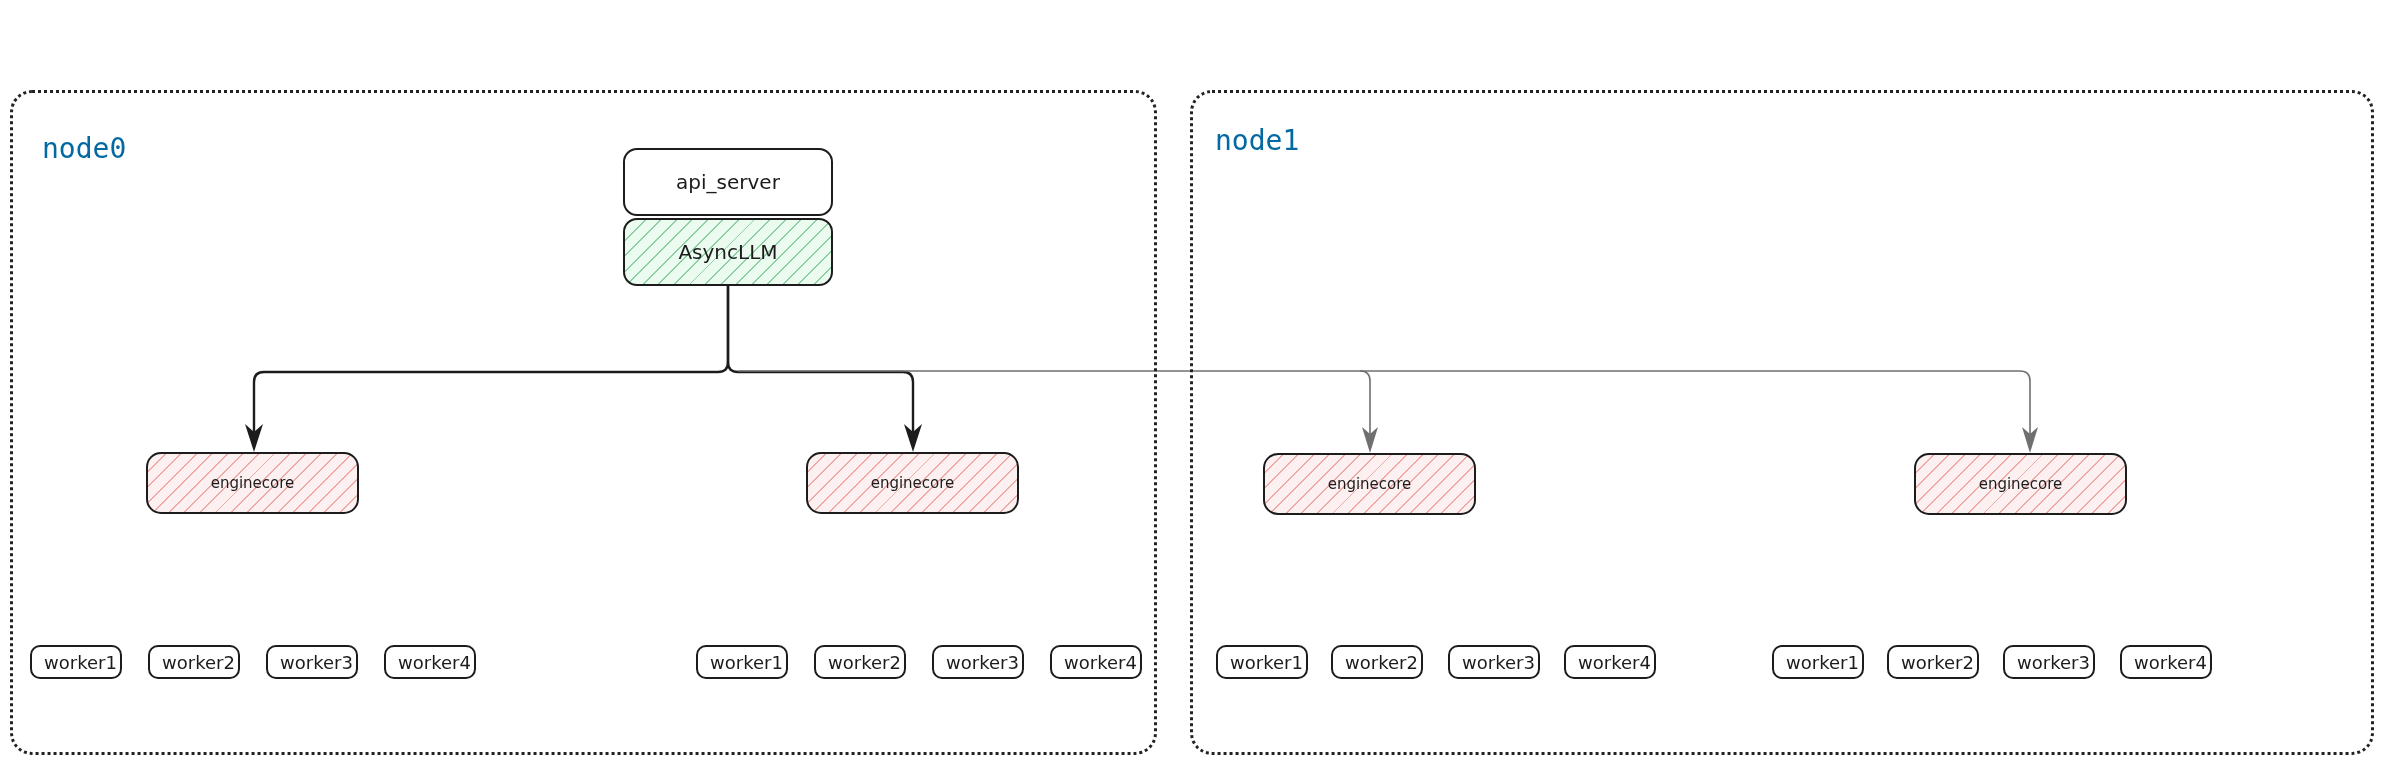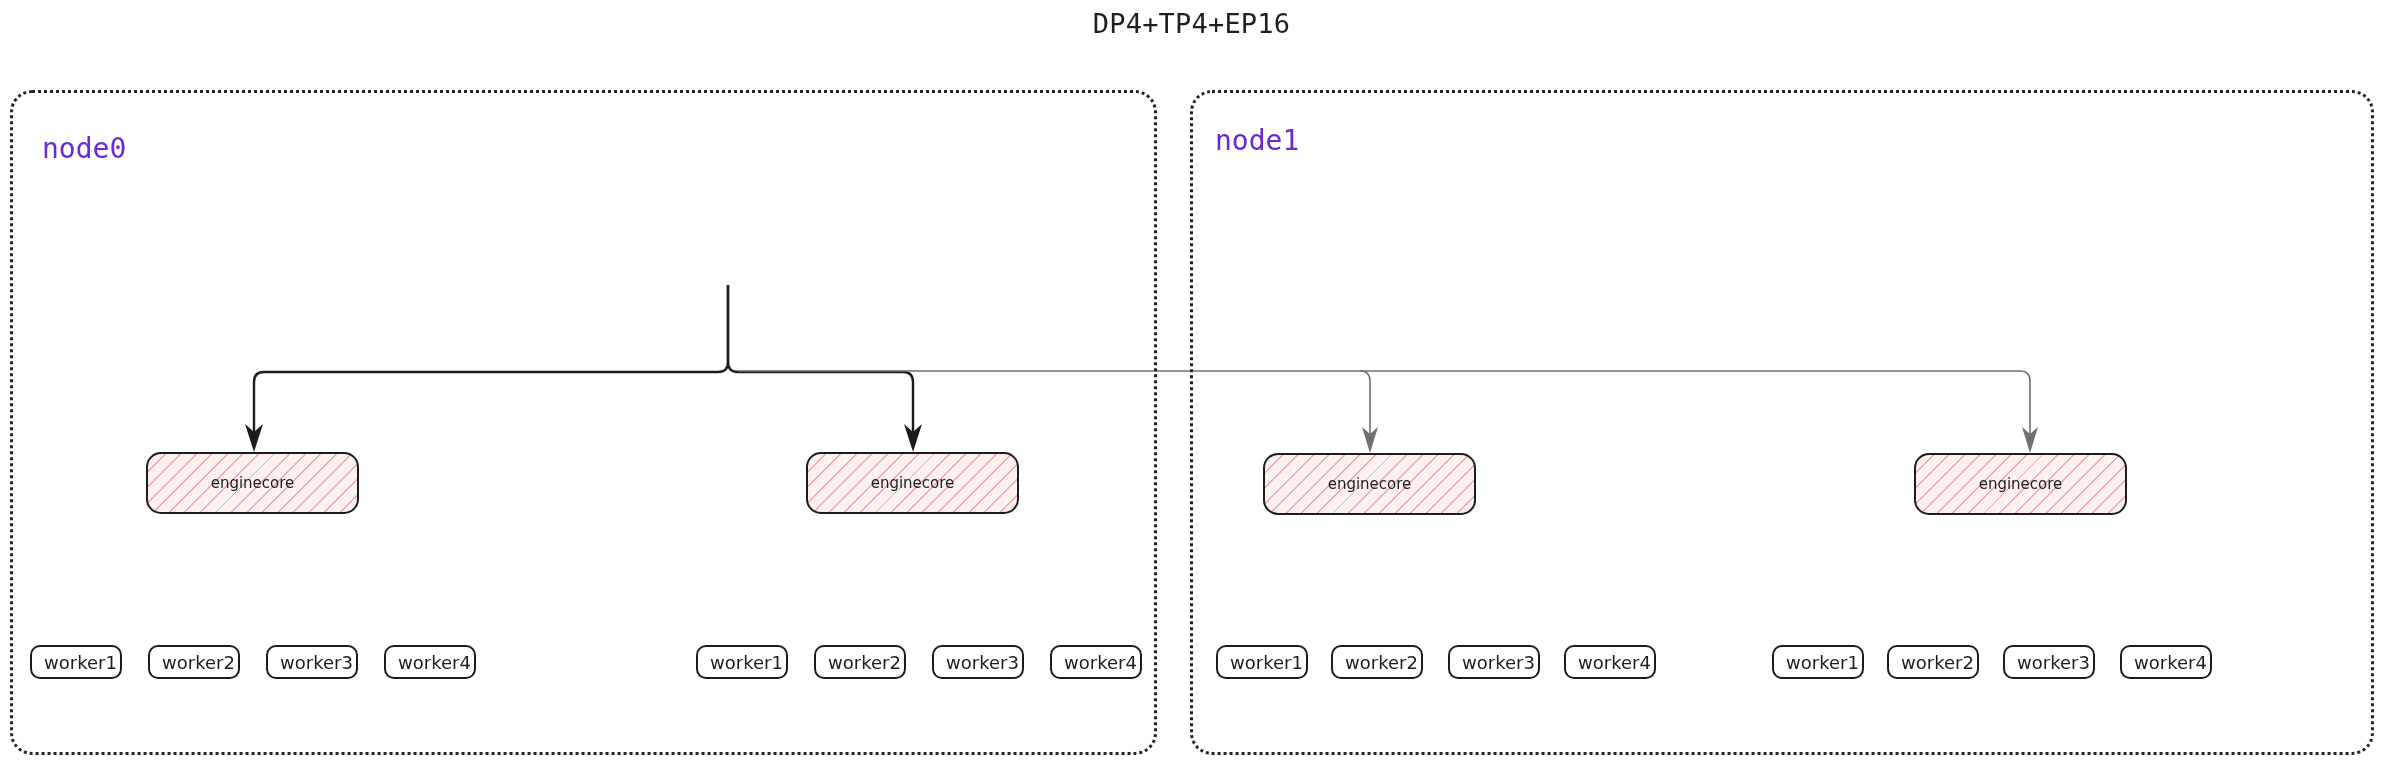--- a/index.html
+++ b/index.html
@@ -34,21 +34,21 @@
     position: absolute;
     border: 3px dotted #222222;
     border-radius: 22px;
     background: transparent;
     box-sizing: border-box;
   }
   .node-label {
     position: absolute;
     font-family: "DejaVu Sans Mono", monospace;
     font-size: 28px;
-    color: #6d28d9;
+    color: #0369a1;
     white-space: nowrap;
   }
   
   .box {
     position: absolute;
     box-sizing: border-box;
     border: 2.2px solid #1c1c1c;
     border-radius: 12px;
     background: #ffffff;
     display: flex;
@@ -101,21 +101,20 @@
     width: 2383px;
     height: 773px;
     pointer-events: none;
   }
 </style>
 </head>
 <body>
 
 <div id="canvas">
 
-  <div class="diagram-title">DP4+TP4+EP16</div>
 
   <svg id="wires" viewBox="0 0 2383 773" xmlns="http://www.w3.org/2000/svg">
 
     <path d="M 728 285 L 728 362 Q 728 372 738 372" fill="none" stroke="#1c1c1c" stroke-width="2.4"></path>
     <path d="M 728 285 L 728 362 Q 728 372 718 372" fill="none" stroke="#1c1c1c" stroke-width="2.4"></path>
 
     <path d="M 718 372 L 264 372 Q 254 372 254 382 L 254 432" fill="none" stroke="#1c1c1c" stroke-width="2.4"></path>
     <polygon points="254,452 245,424 254,432 263,424" fill="#1c1c1c"></polygon>
 
     <path d="M 738 372 L 903 372 Q 913 372 913 382 L 913 432" fill="none" stroke="#1c1c1c" stroke-width="2.4"></path>
@@ -126,20 +125,26 @@
     <path d="M 1360 371 Q 1370 371 1370 381 L 1370 434" fill="none" stroke="#6f6f6f" stroke-width="1.6"></path>
     <polygon points="1370,453 1362,427 1370,434 1378,427" fill="#6f6f6f"></polygon>
 
     <path d="M 2020 371 Q 2030 371 2030 381 L 2030 434" fill="none" stroke="#6f6f6f" stroke-width="1.6"></path>
     <polygon points="2030,453 2022,427 2030,434 2038,427" fill="#6f6f6f"></polygon>
   </svg>
 
   <div class="node-box" style="left:10px; top:90px; width:1147px; height:665px;"></div>
   <div class="node-label" style="left:42px; top:132px;">node0</div>
 
+  <div class="box api" style="left:623px; top:148px; width:210px; height:68px;">
+    <span class="lbl">api_server</span>
+  </div>
+  <div class="box asyncllm" style="left:623px; top:218px; width:210px; height:68px;">
+    <span class="lbl">AsyncLLM</span>
+  </div>
 
   <div class="box enginecore" style="left:146px; top:452px; width:213px; height:62px;">
     <span class="lbl">enginecore</span>
   </div>
   <div class="box enginecore" style="left:806px; top:452px; width:213px; height:62px;">
     <span class="lbl">enginecore</span>
   </div>
 
   <div class="box worker" style="left:30px; top:645px; width:92px;">
     <span class="lbl">worker1</span>

